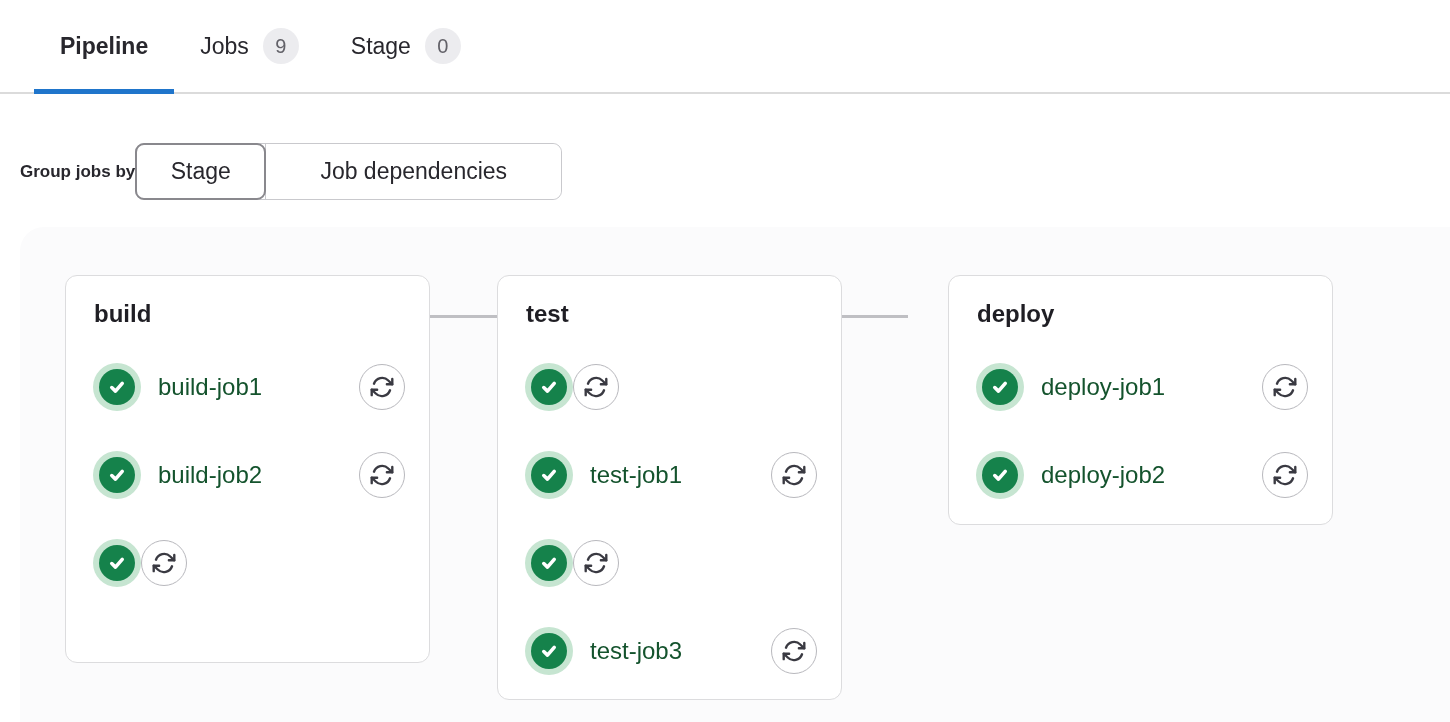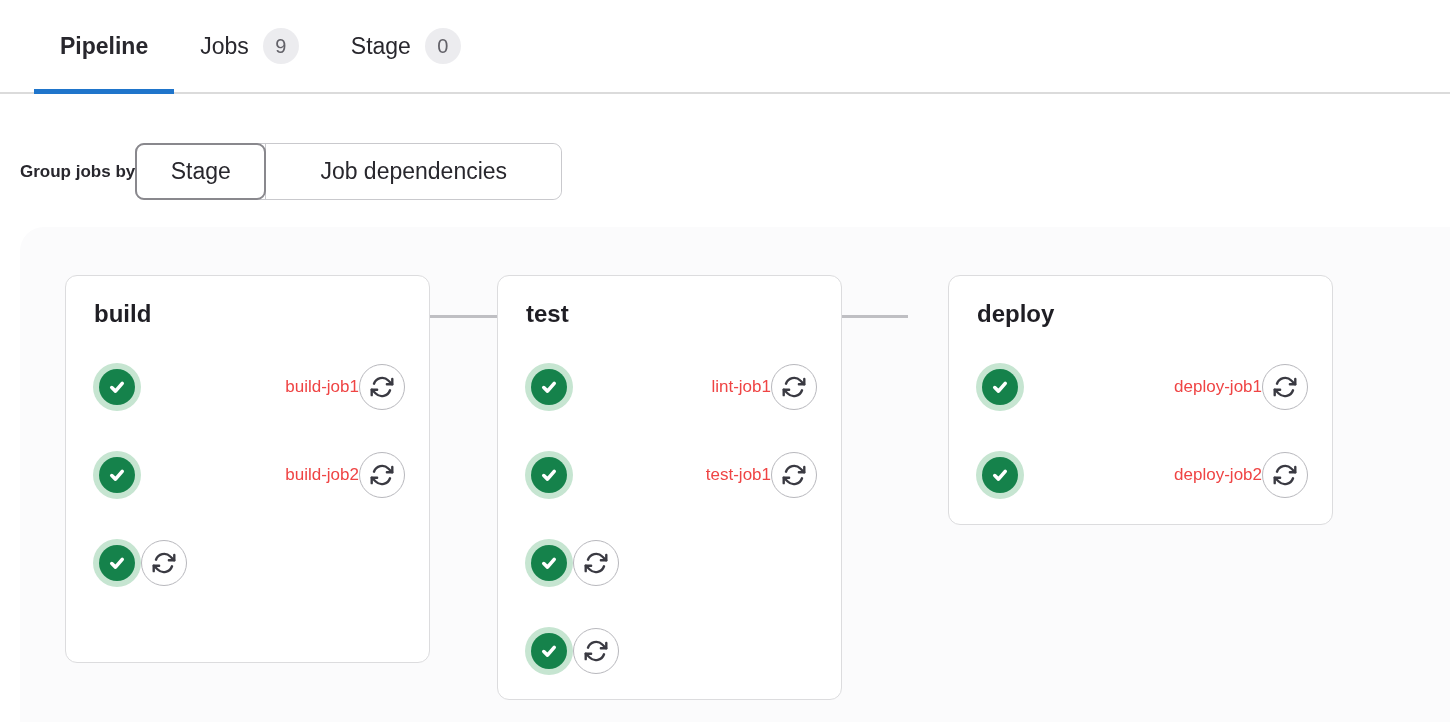--- a/index.html
+++ b/index.html
@@ -135,26 +135,25 @@
   .status-icon .inner {
     width: 36px; height: 36px;
     border-radius: 50%;
     background: var(--success, #15824b);
     display: flex;
     align-items: center;
     justify-content: center;
   }
   .job-name {
     margin-left: 17px;
-    font-size: 17px;
-    color: #ef4444;
+    font-size: 24px;
+    color: #14532d;
     text-decoration: none;
     white-space: nowrap;
     flex: 1;
-    text-align: right;
   }
   .retry-btn {
     width: 46px; height: 46px;
     flex: none;
     border-radius: 50%;
     border: 1.5px solid #b8b8bd;
     background: #ffffff;
     display: flex;
     align-items: center;
     justify-content: center;
@@ -262,21 +261,20 @@
     <h3 class="stage-title">test</h3>
     <div class="jobs-list">
       <div class="job-row">
         <span class="status-icon">
             <span class="inner">
           <svg width="22" height="22" viewBox="0 0 16 16" fill="none">
                 <path d="M4.2 8.4 L6.9 11 L11.8 5.4" stroke="#ffffff" stroke-width="2.6" stroke-linecap="round" stroke-linejoin="round"></path>
               </svg>
         </span>
           </span>
-        <a class="job-name" href="#">lint-job1</a>
         <button class="retry-btn">
           <svg width="26" height="26" viewBox="0 0 24 24" fill="none" stroke="#3a3a42" stroke-width="2.2" stroke-linecap="round" stroke-linejoin="round">
               <polyline points="21.5 4.5 21.5 9.5 16.5 9.5"></polyline>
               <polyline points="2.5 19.5 2.5 14.5 7.5 14.5"></polyline>
               <path d="M4.6 9a8 8 0 0 1 13.2-3L21.5 9.5 M2.5 14.5l3.7 3.5a8 8 0 0 0 13.2-3"></path>
             </svg>
         </button>
       </div>
       <div class="job-row">
         <span class="status-icon">
@@ -312,20 +310,21 @@
         </button>
       </div>
       <div class="job-row">
         <span class="status-icon">
             <span class="inner">
           <svg width="22" height="22" viewBox="0 0 16 16" fill="none">
                 <path d="M4.2 8.4 L6.9 11 L11.8 5.4" stroke="#ffffff" stroke-width="2.6" stroke-linecap="round" stroke-linejoin="round"></path>
               </svg>
         </span>
           </span>
+        <a class="job-name" href="#">test-job3</a>
         <button class="retry-btn">
           <svg width="26" height="26" viewBox="0 0 24 24" fill="none" stroke="#3a3a42" stroke-width="2.2" stroke-linecap="round" stroke-linejoin="round">
               <polyline points="21.5 4.5 21.5 9.5 16.5 9.5"></polyline>
               <polyline points="2.5 19.5 2.5 14.5 7.5 14.5"></polyline>
               <path d="M4.6 9a8 8 0 0 1 13.2-3L21.5 9.5 M2.5 14.5l3.7 3.5a8 8 0 0 0 13.2-3"></path>
             </svg>
         </button>
       </div>
     </div>
   </section>

